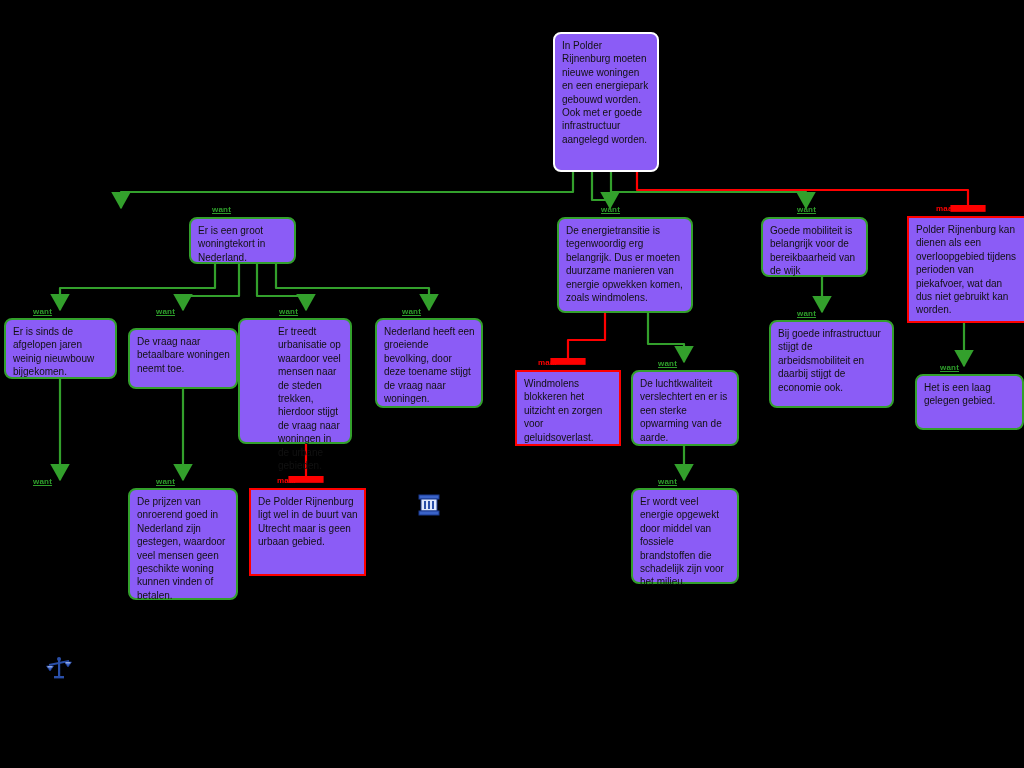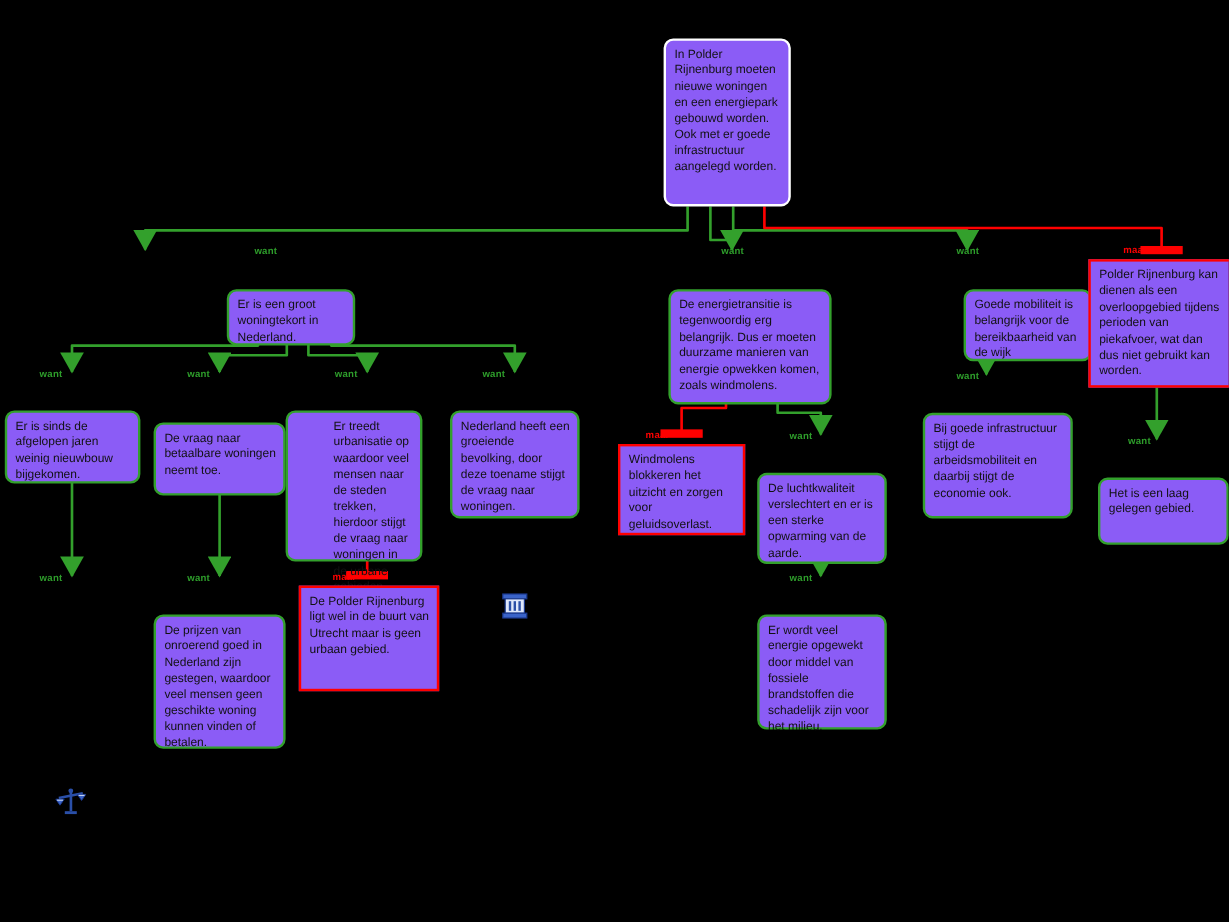--- a/index.html
+++ b/index.html
@@ -10,29 +10,29 @@
   #canvas{position:absolute;inset:0;width:1024px;height:768px;}
   svg#wires{position:absolute;left:0;top:0;width:1024px;height:768px;pointer-events:none;}
 
   .node{
     position:absolute;box-sizing:border-box;background:#8b5cf6;color:#111;
     font-size:10px;line-height:13.4px;padding:5px 6px 4px 7px;
     border:2px solid #33a02c;border-radius:8px;
     white-space:pre-wrap;word-break:normal;
     z-index:5;
   }
-  .node.con{border-color:#33a02c;border-radius:8px;margin-top:24px;}
+  .node.con{border-color:#33a02c;border-radius:8px;}
   .node.obj{border-color:#ff0000;border-radius:0px;}
   .node.root{border-color:#ffffff;border-radius:8px;}
 
   .edgelabel{
     position:absolute;font-size:8px;font-weight:bold;letter-spacing:.2px;
     z-index:6;line-height:8px;
   }
-  .edgelabel.want{color:#2e9e2b;}
+  .edgelabel.want{color:#2e9e2b;text-decoration:underline;}
   .edgelabel.maar{color:#ff0000;}
 
   .icon{position:absolute;z-index:7;}
   .icon svg{display:block;}
 </style>
 </head>
 <body>
 
 <div id="canvas">
 
@@ -84,21 +84,21 @@
       <path d="M306,444 L306,478" marker-end="url(#barR2)"></path>
     </g>
   </svg>
 
   <div class="node root" style="left:553px;top:32px;width:106px;height:140px;">In Polder Rijnenburg moeten nieuwe woningen en een energiepark gebouwd worden. Ook met er goede infrastructuur aangelegd worden.</div>
 
   <div class="node con" style="left:189px;top:217px;width:107px;height:47px;">Er is een groot woningtekort in Nederland.</div>
 
   <div class="node con" style="left:557px;top:217px;width:136px;height:96px;">De energietransitie is tegenwoordig erg belangrijk. Dus er moeten duurzame manieren van energie opwekken komen, zoals windmolens.</div>
 
-  <div class="node con" style="left:803px;top:217px;width:107px;height:60px;">Goede mobiliteit is belangrijk voor de bereikbaarheid van de wijk</div>
+  <div class="node con" style="left:761px;top:217px;width:107px;height:60px;">Goede mobiliteit is belangrijk voor de bereikbaarheid van de wijk</div>
 
   <div class="node obj" style="left:907px;top:216px;width:119px;height:107px;">Polder Rijnenburg kan dienen als een overloopgebied tijdens perioden van piekafvoer, wat dan dus niet gebruikt kan worden.</div>
 
   <div class="node con" style="left:4px;top:318px;width:113px;height:61px;">Er is sinds de afgelopen jaren weinig nieuwbouw bijgekomen.</div>
 
   <div class="node con" style="left:128px;top:328px;width:110px;height:61px;">De vraag naar betaalbare woningen neemt toe.</div>
 
   <div class="node con" style="left:238px;top:318px;width:114px;height:126px;padding-left:38px;">Er treedt urbanisatie op waardoor veel mensen naar de steden trekken, hierdoor stijgt de vraag naar woningen in de urbane gebieden.</div>
 
   <div class="node con" style="left:375px;top:318px;width:108px;height:90px;">Nederland heeft een groeiende bevolking, door deze toename stijgt de vraag naar woningen.</div>

